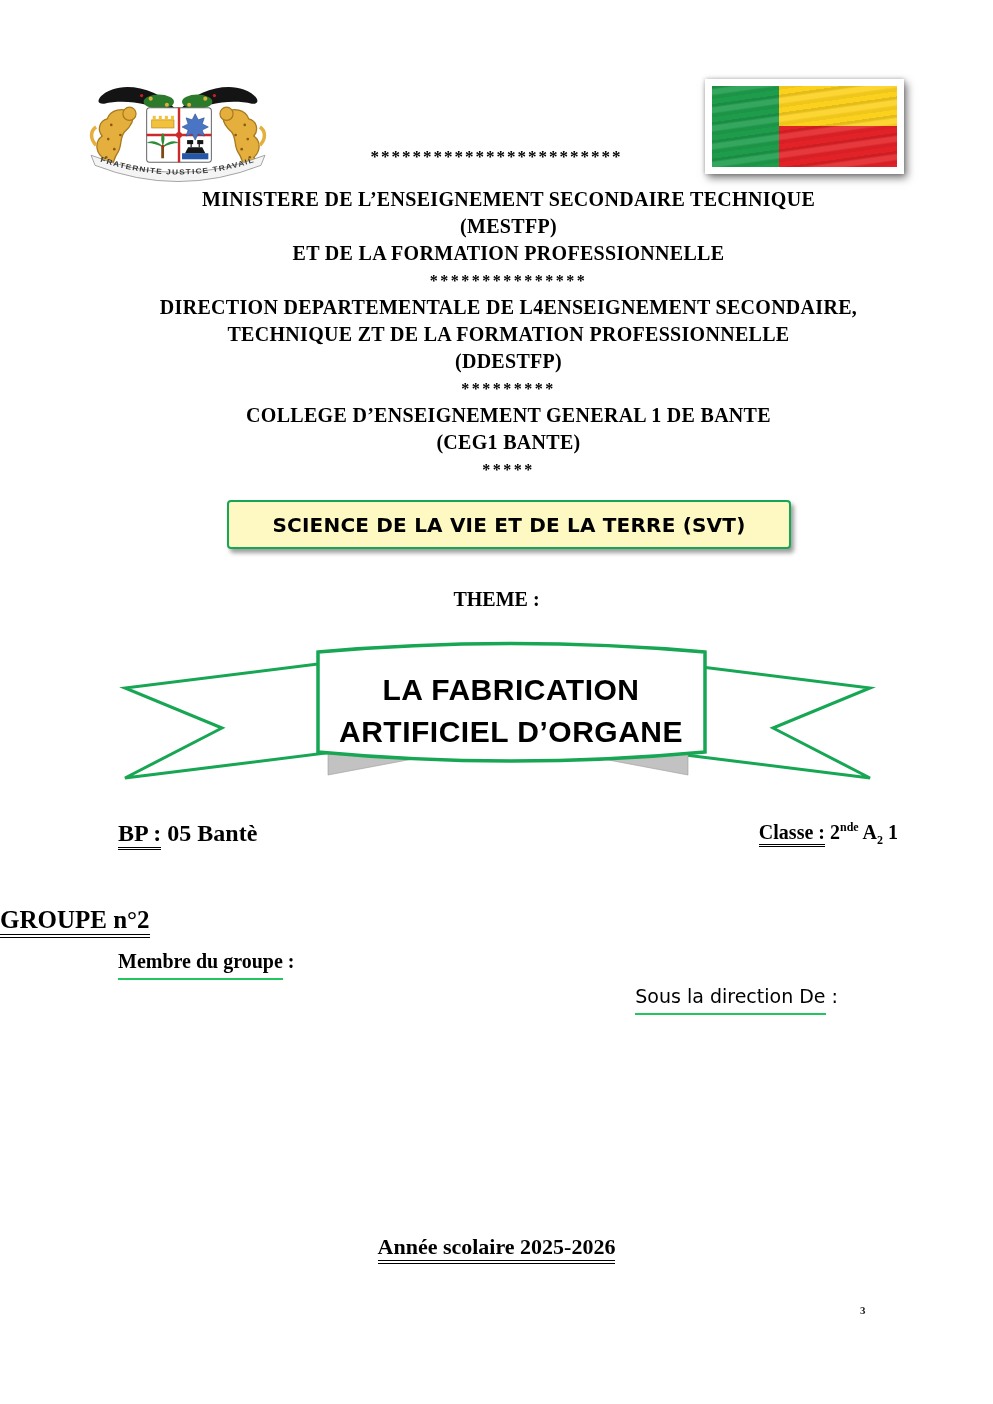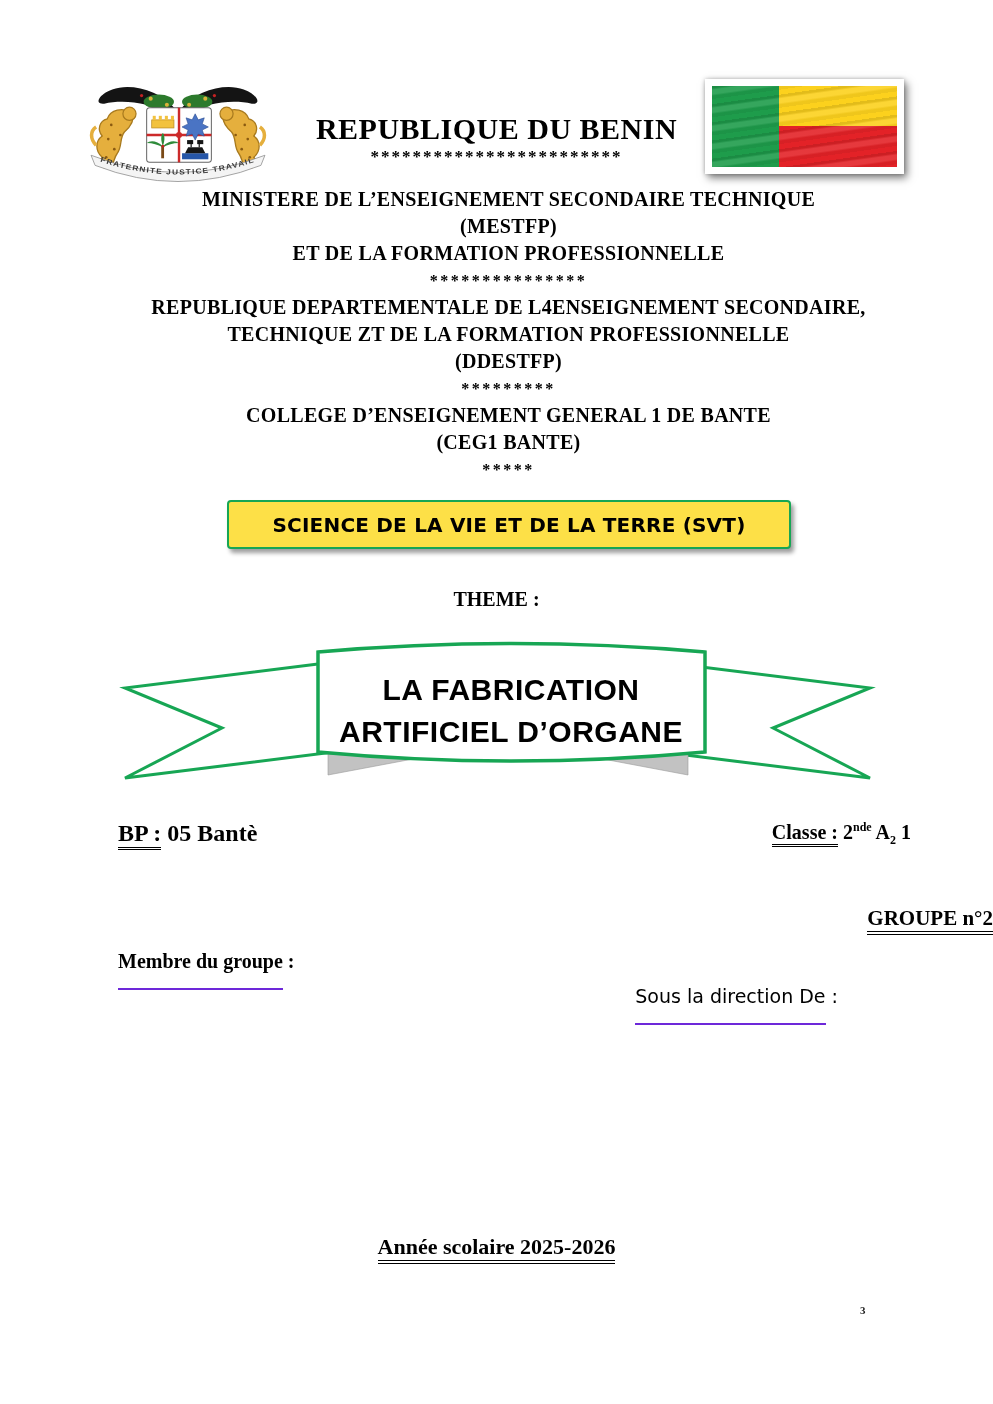--- a/index.html
+++ b/index.html
@@ -34,50 +34,50 @@
   
   .ministry {
     position:absolute; left:0; right:0; top:186px; text-align:center;
     font-weight:bold; font-size:20px; line-height:27px; letter-spacing:0.3px;margin-left:24px;
   }
   .ministry .stars-line { font-size:16px; letter-spacing:2.5px; }
 
   
   .subject-box {
     position:absolute; left:227px; top:500px; width:564px; height:49px;
-    background:#fde047; border:2.5px solid #17A654; border-radius:4px;
+    background:#fef9c3; border:2.5px solid #17A654; border-radius:4px;
     box-shadow:3px 4px 4px rgba(0,0,0,0.38);
     display:flex; align-items:center; justify-content:center;
     font-family:"DejaVu Sans", sans-serif; font-weight:bold; font-size:20px;
     letter-spacing:0.2px;
   }
 
   .theme-label {
     position:absolute; left:0; right:0; top:588px; text-align:center;
     font-weight:bold; font-size:20px;
   }
 
   
   .banner { position:absolute; left:105px; top:630px; width:785px; height:168px; }
   .banner text {
     font-family:"Liberation Sans", sans-serif; font-weight:bold; font-size:30px;
     text-anchor:middle; letter-spacing:0.5px;
   }
 
   
   .bp-line { position:absolute; left:118px; top:820px; font-weight:bold; font-size:24px; }
-  .classe-line { position:absolute; right:82px; top:820px; font-weight:bold; font-size:20px; }
+  .classe-line { position:absolute; right:95px; top:820px; font-weight:bold; font-size:20px; }
   .classe-line sup { font-size:12px; vertical-align:super; }
   .classe-line sub { font-size:12px; vertical-align:sub; }
   .u2 { border-bottom:3px double #000; padding-bottom:1px; }
   .u2b { border-bottom:4px double #000; padding-bottom:1px; }
-  .u1 { border-bottom:2px solid #6d28d9; padding-bottom:16px; }
-
-  .group-line { position:absolute; left:0; right:0; top:906px; text-align:right;
-    font-weight:bold; font-size:21px; }
+  .u1 { border-bottom:2px solid #22c55e; padding-bottom:6px; }
+
+  .group-line { position:absolute; left:0; right:0; top:906px; text-align:left;
+    font-weight:bold; font-size:25px; }
   .members-line { position:absolute; left:118px; top:950px; font-weight:bold; font-size:20px; }
   .direction-line {
     position:absolute; right:155px; top:985px;
     font-family:"DejaVu Sans", sans-serif; font-weight:normal; font-size:19px;
   }
 
   .year-line { position:absolute; left:0; right:0; top:1234px; text-align:center;
     font-weight:bold; font-size:22px; }
   .page-mark {
     position:absolute; left:860px; top:1306px; width:14px; height:9px;
@@ -159,33 +159,32 @@
       <g>
         <path d="M5,72 Q91,106 177,72 L173,82 Q91,114 9,82 Z" fill="#F4F4F4" stroke="#8F8F8F" stroke-width="0.8"></path>
         <path id="mottoArc" d="M10,77 Q91,105 172,77" fill="none"></path>
         <text font-family="Liberation Sans, sans-serif" font-size="7.2" font-weight="bold" fill="#3A3A3A" letter-spacing="1">
           <textPath href="#mottoArc" startOffset="4" textLength="156" lengthAdjust="spacingAndGlyphs">FRATERNITE JUSTICE TRAVAIL</textPath>
         </text>
       </g>
     </svg>
   </div>
 
-  <div class="country-title">REPUBLIQUE DU BENIN</div>
   <div class="stars-title">************************</div>
 
   <div class="flag-card">
     <div class="flag"></div>
   </div>
 
   <div class="ministry">
     <div>MINISTERE DE L’ENSEIGNEMENT SECONDAIRE TECHNIQUE</div>
     <div>(MESTFP)</div>
     <div>ET DE LA FORMATION PROFESSIONNELLE</div>
     <div class="stars-line">***************</div>
-    <div>REPUBLIQUE DEPARTEMENTALE DE L4ENSEIGNEMENT SECONDAIRE,</div>
+    <div>DIRECTION DEPARTEMENTALE DE L4ENSEIGNEMENT SECONDAIRE,</div>
     <div>TECHNIQUE ZT DE LA FORMATION PROFESSIONNELLE</div>
     <div>(DDESTFP)</div>
     <div class="stars-line">*********</div>
     <div>COLLEGE D’ENSEIGNEMENT GENERAL 1 DE BANTE</div>
     <div>(CEG1 BANTE)</div>
     <div class="stars-line">*****</div>
   </div>
 
   <div class="subject-box">
     <span>SCIENCE DE LA VIE ET DE LA TERRE (SVT)</span>

